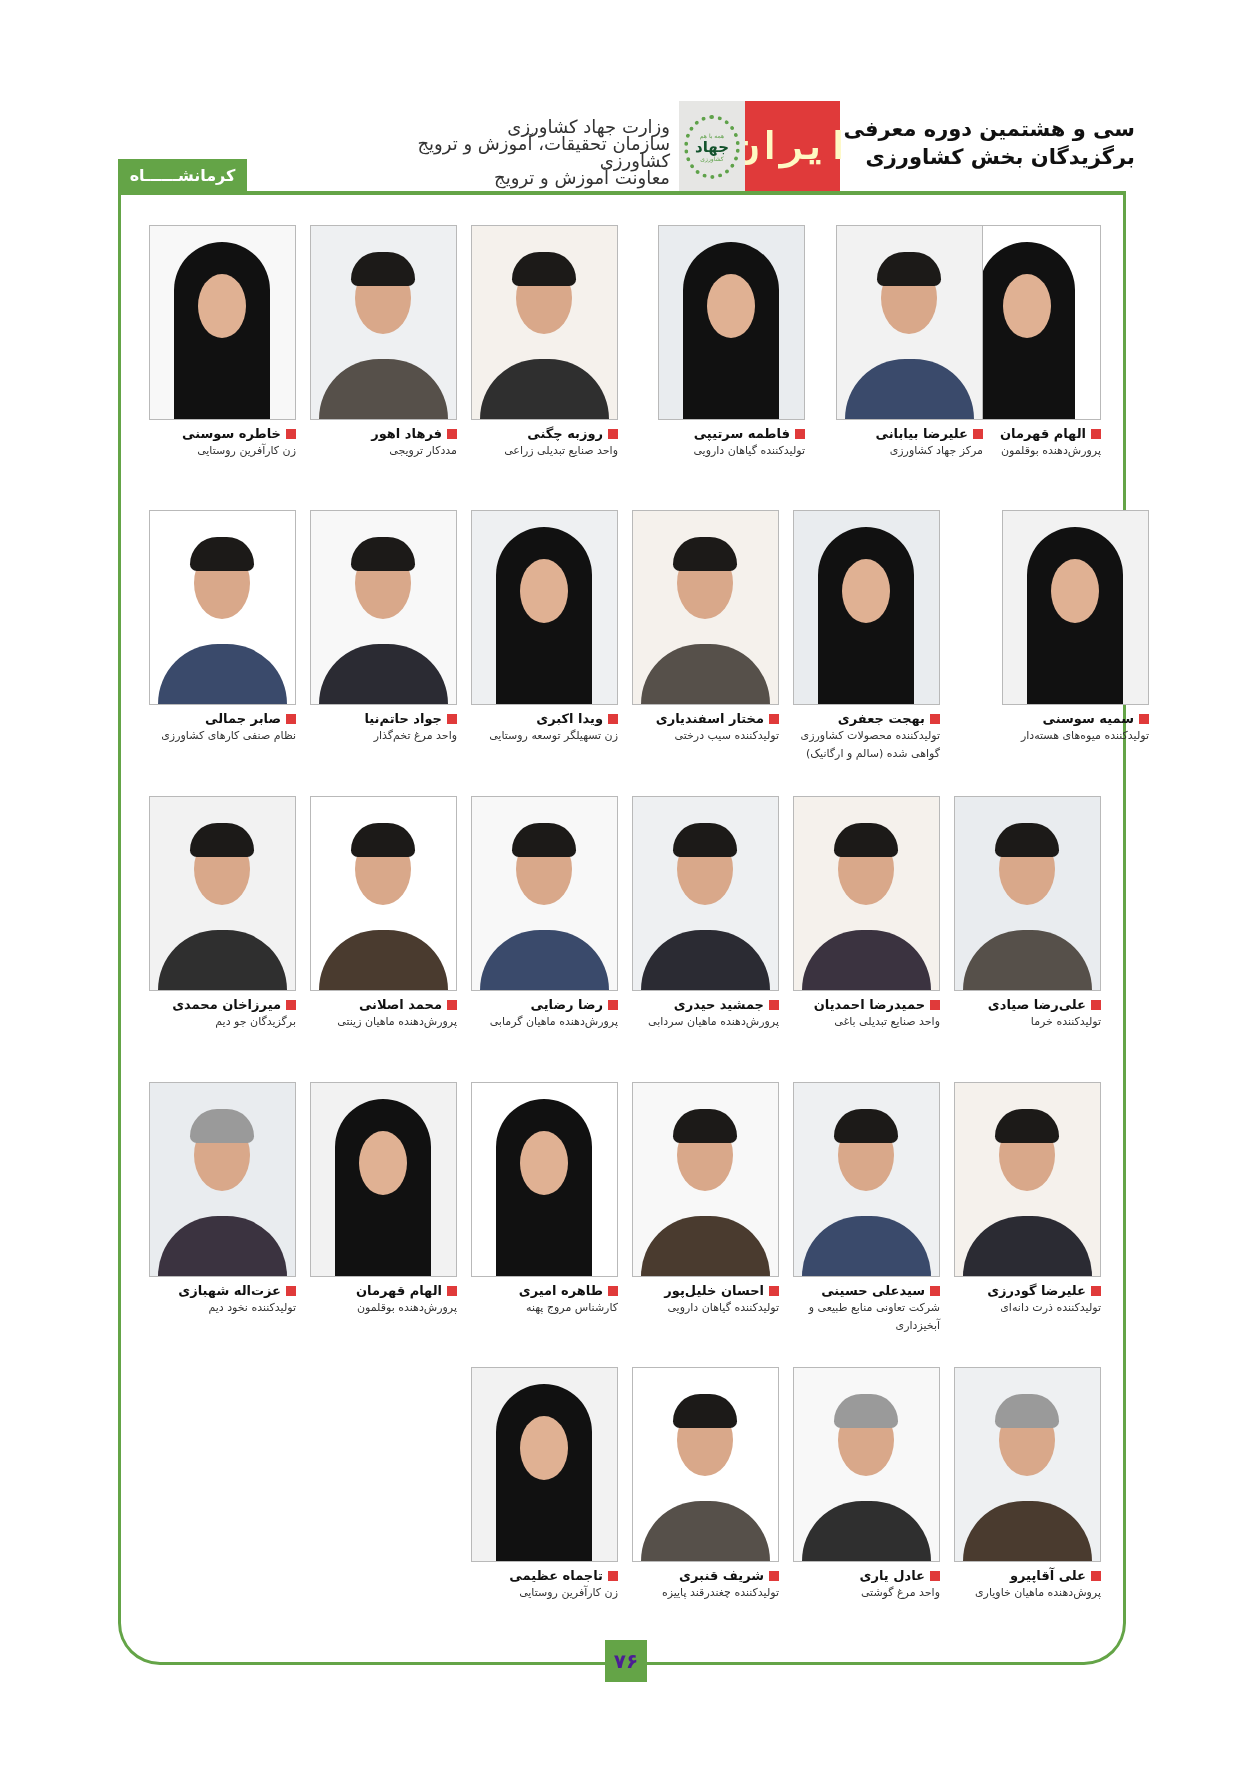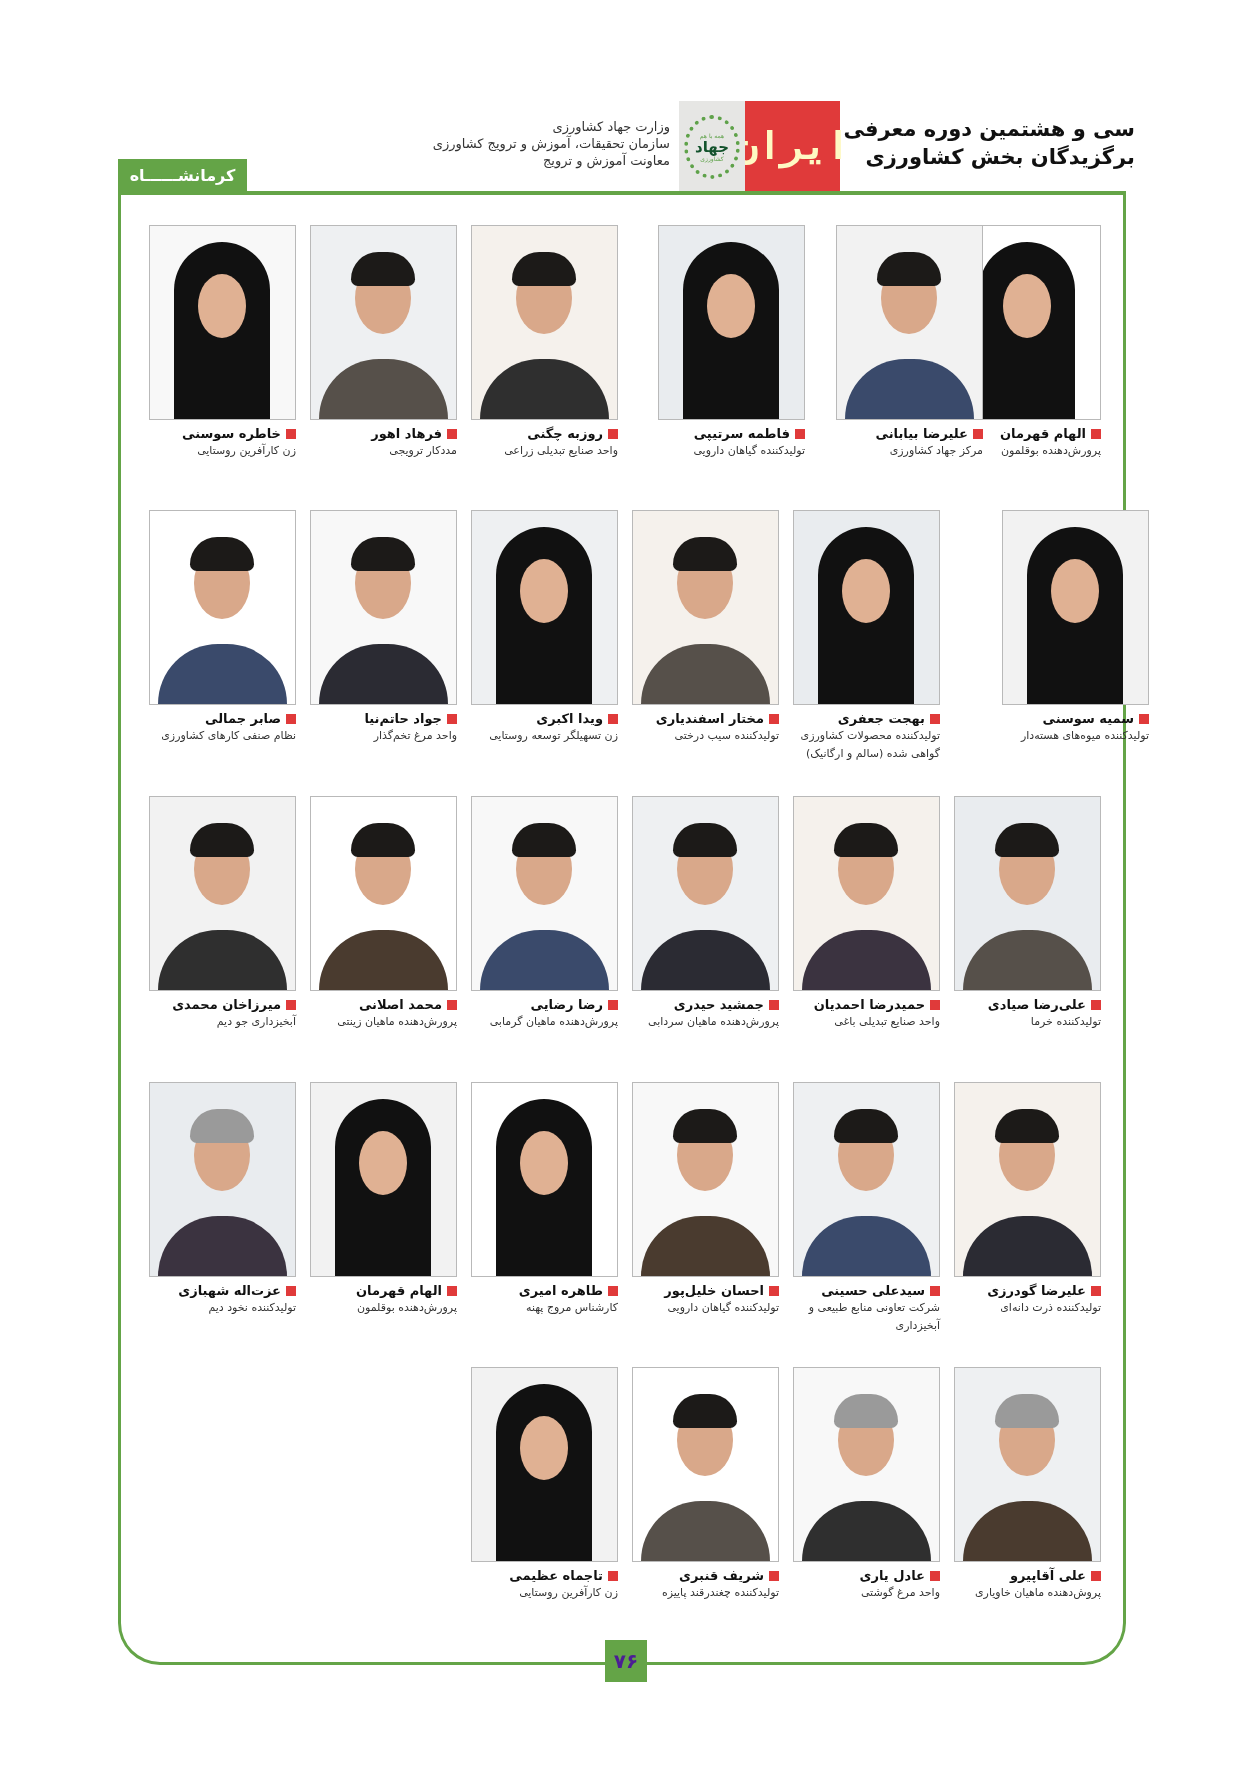--- a/index.html
+++ b/index.html
@@ -8,21 +8,21 @@
   
   #title-block { left:860px; top:115px; width:275px; text-align:right; direction:rtl; }
   #title-line1, #title-line2 { font-family:"DejaVu Sans", sans-serif; font-weight:bold; font-size:21px; color:#111; line-height:28px; white-space:nowrap; }
   #iran-logo { left:745px; top:101px; width:95px; height:92px; background:#e03a3a; display:flex; align-items:center; justify-content:center; }
   #iran-logo span { color:#fef9c3; font-size:38px; font-weight:bold; font-family:Liberation Mono, monospace; }
   #jahad-logo { left:679px; top:101px; width:66px; height:92px; background:#e6e6e4; display:flex; align-items:center; justify-content:center; }
   #jahad-ring { width:56px; height:64px; border:4px dotted #5fa24a; border-radius:50%; display:flex; flex-direction:column; align-items:center; justify-content:center; box-sizing:border-box; }
   #jahad-ring .t1 { font-size:6px; color:#5fa24a; }
   #jahad-ring .t2 { font-size:15px; color:#14532d; font-weight:bold; line-height:16px; }
   #jahad-ring .t3 { font-size:6px; color:#5fa24a; }
-  #ministry-block { left:380px; top:118px; width:290px; text-align:right; direction:rtl; font-size:13px; color:#333; line-height:17px; }
+  #ministry-block { left:380px; top:118px; width:290px; text-align:right; direction:rtl; font-size:18px; color:#333; line-height:17px; }
   #region-tab { left:118px; top:159px; width:129px; height:33px; background:#64a447; display:flex; align-items:center; justify-content:center; }
   #region-tab span { color:#fff; font-weight:bold; font-size:16px; letter-spacing:1px; }
   
   #frame { left:118px; top:191px; width:1008px; height:1474px; border:3px solid #64a447; border-top-width:4px; border-radius:0 0 42px 42px; box-sizing:border-box; }
   #page-num { left:605px; top:1640px; width:42px; height:42px; background:#64a447; display:flex; align-items:center; justify-content:center; }
   #page-num span { color:#4c1d95; font-weight:bold; font-size:20px; }
   
   .card { position:absolute; width:147px; }
   .photo { width:145px; height:193px; border:1px solid #b9b9b9; background:#f7f7f7; position:relative; overflow:hidden; }
   .photo .bg { position:absolute; inset:0; }
@@ -284,21 +284,21 @@
       <div class="photo">
         <div class="bg" style="background: rgb(242, 242, 242);"></div>
         <div class="shoulders" style="background: rgb(47, 47, 47);"></div>
         <div class="head"></div>
         <div class="hair" style="background: rgb(28, 26, 24);"></div>
       </div>
       <div class="name-row">
         <span class="bullet"></span>
         <span class="name">میرزاخان محمدی</span>
       </div>
-      <div class="role">آبخیزداری جو دیم</div>
+      <div class="role">برگزیدگان جو دیم</div>
     </div>
     <div class="card" style="left: 954px; top: 1082px;">
       <div class="photo">
         <div class="bg" style="background: rgb(245, 241, 236);"></div>
         <div class="shoulders" style="background: rgb(43, 43, 51);"></div>
         <div class="head"></div>
         <div class="hair" style="background: rgb(28, 26, 24);"></div>
       </div>
       <div class="name-row">
         <span class="bullet"></span>

